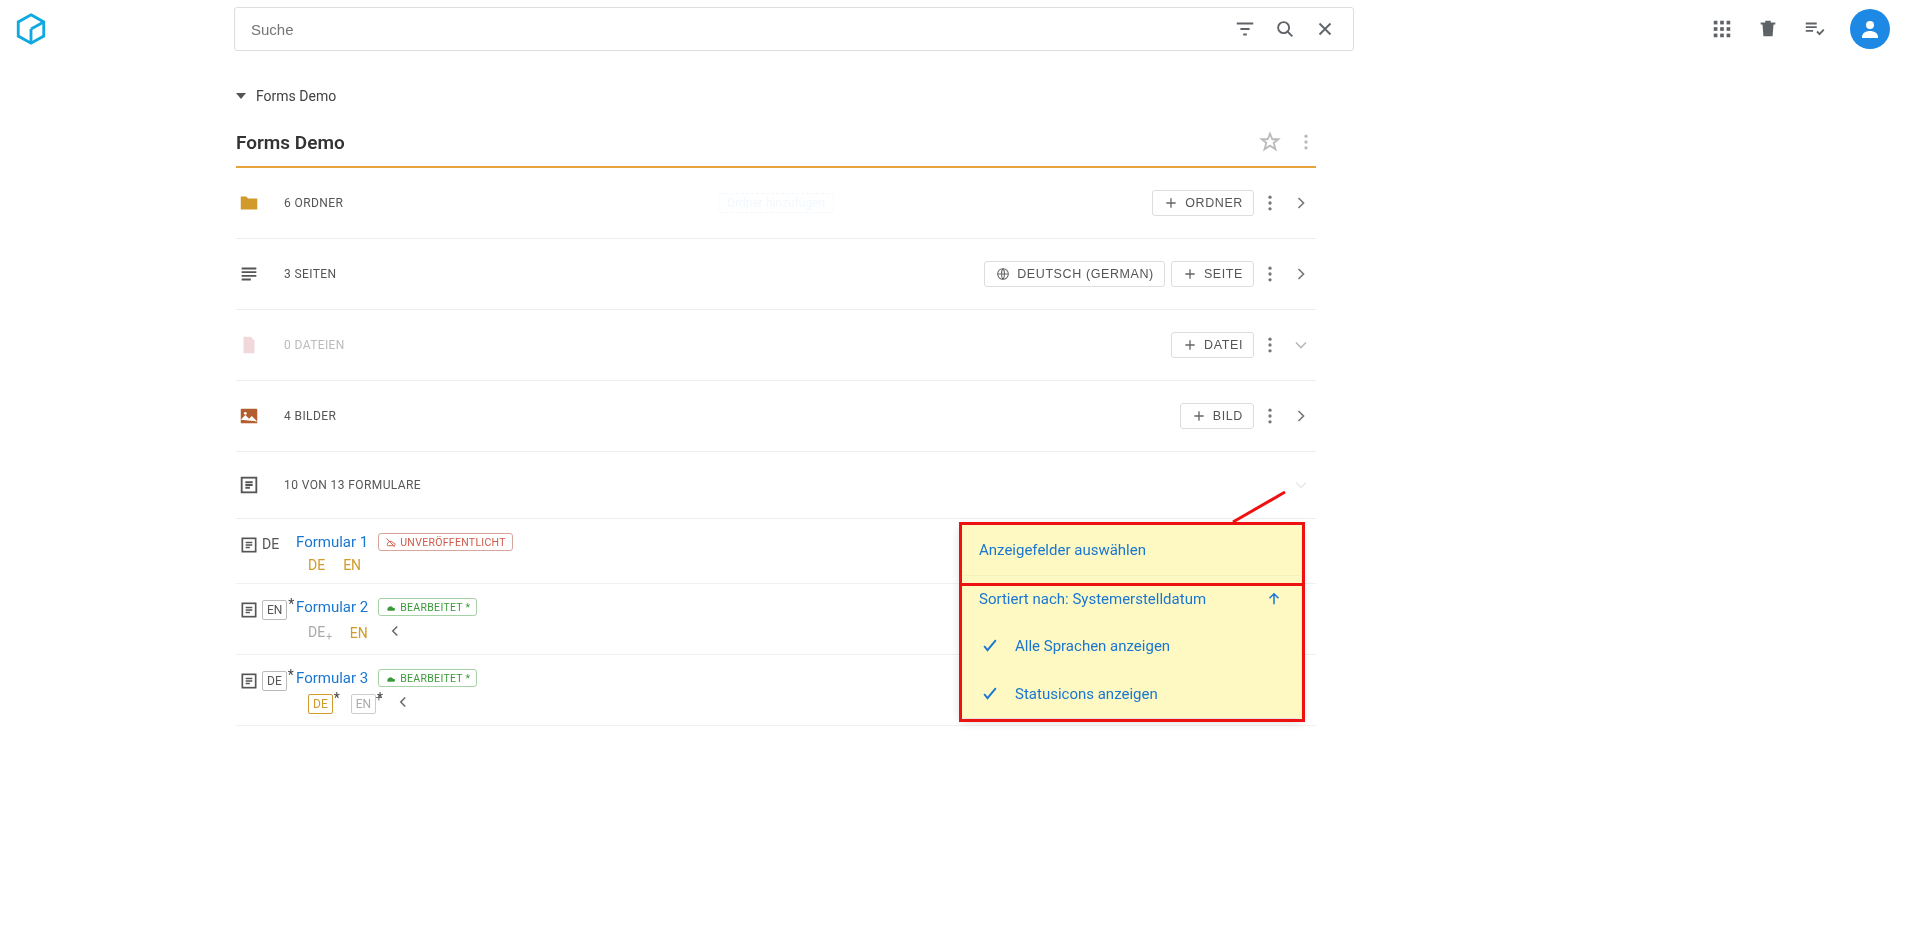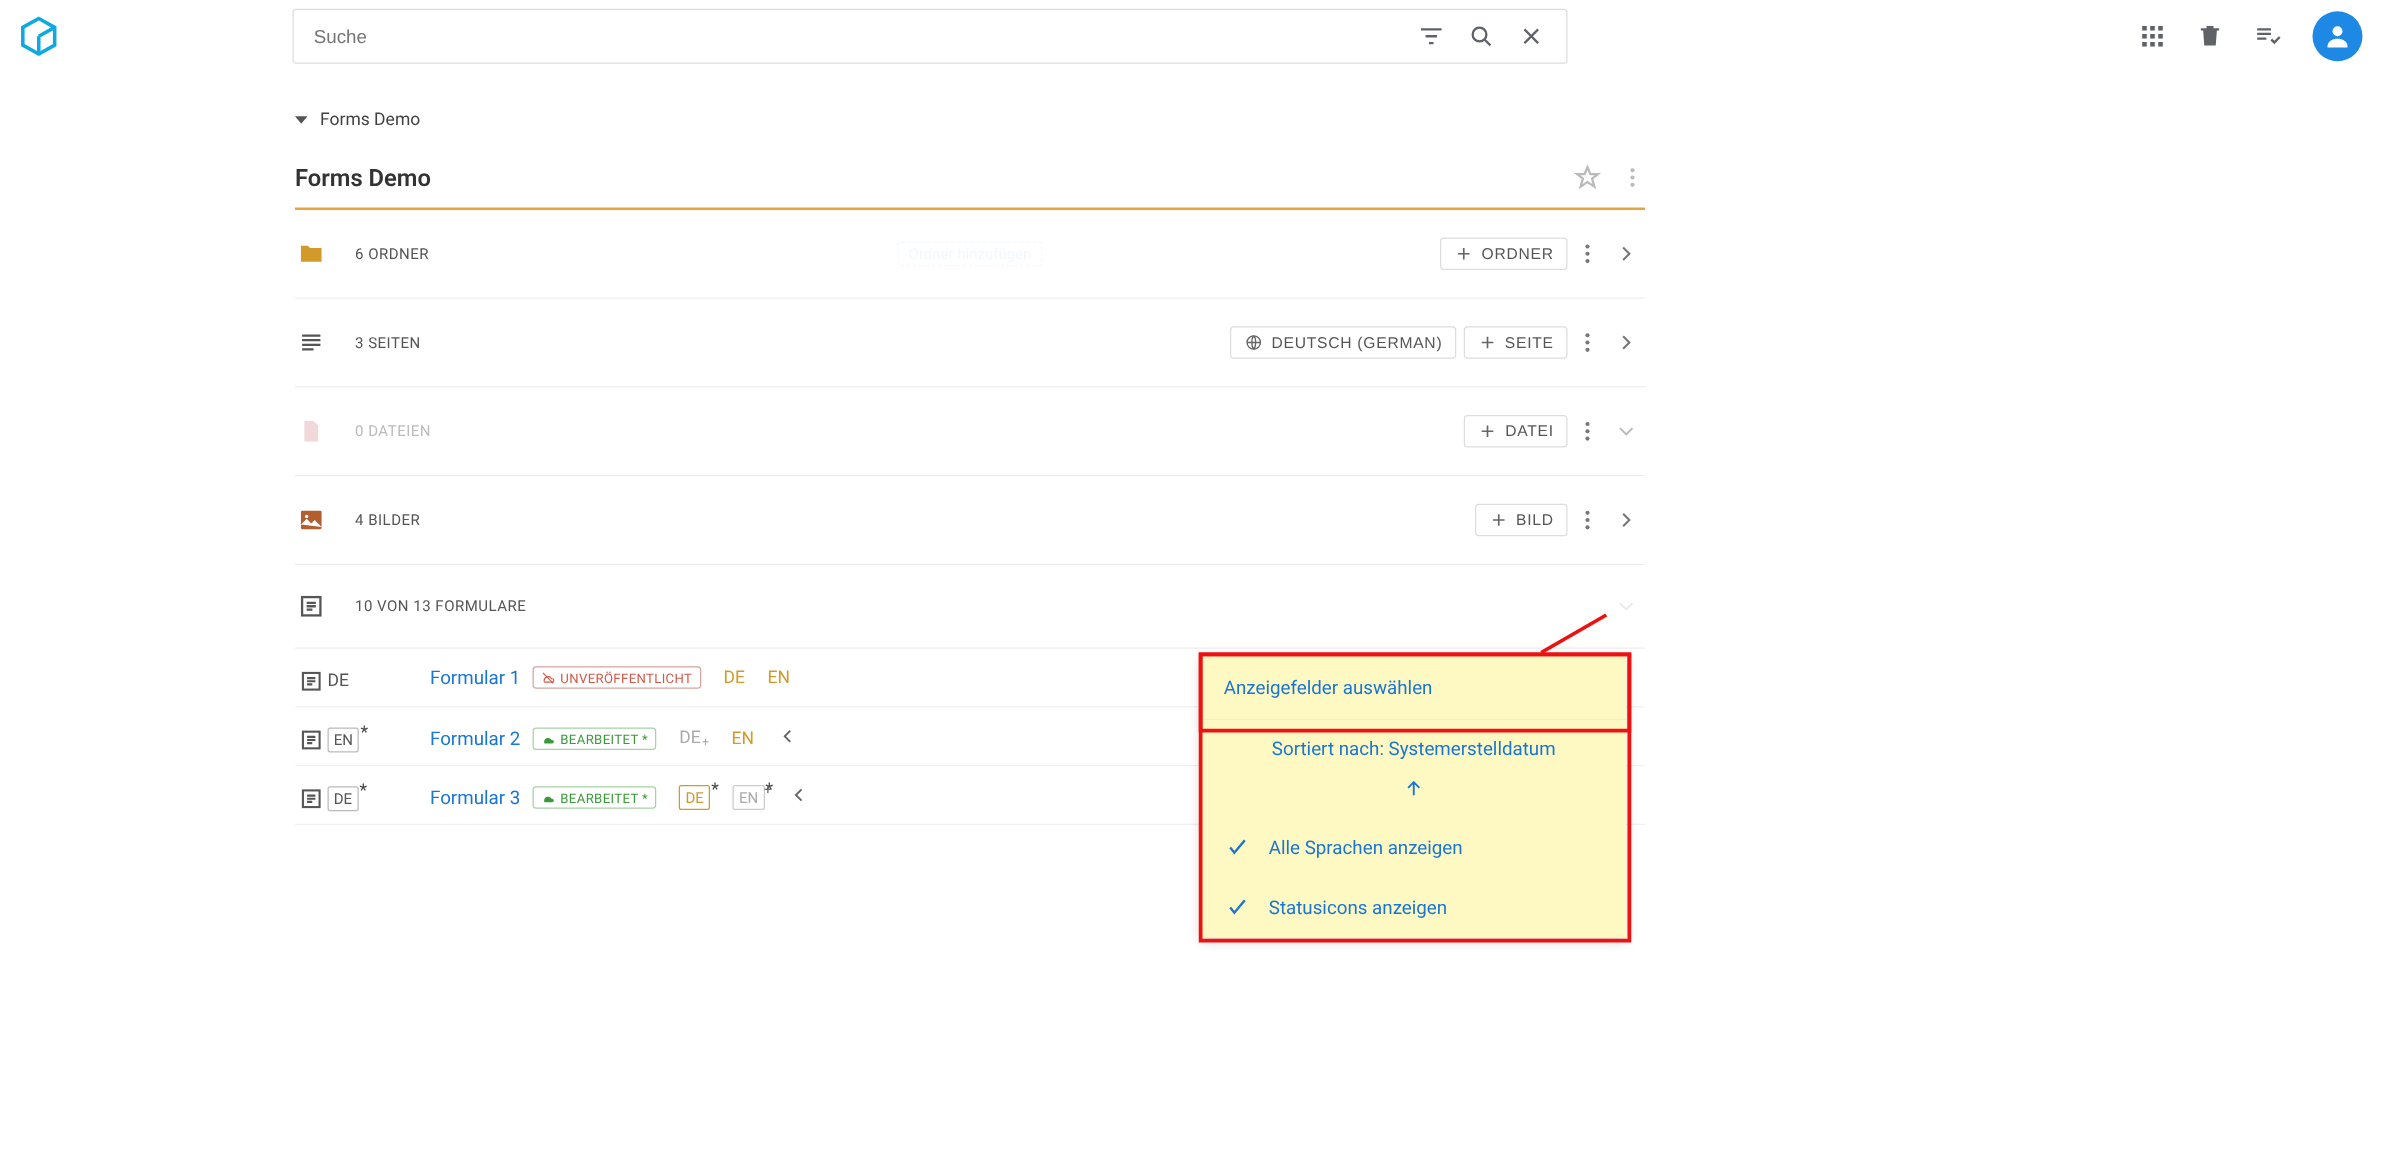--- a/index.html
+++ b/index.html
@@ -2,21 +2,21 @@
 <html><head>
 <meta charset="utf-8">
 <style>
 * { box-sizing: border-box; margin: 0; padding: 0; }
 body { font-family: -apple-system, BlinkMacSystemFont, "Segoe UI", Roboto, Arial, sans-serif; background: #fff; color: #424242; overflow: hidden; }
 
 
 .topbar { display: flex; align-items: center; height: 58px; padding: 6px 18px 6px 14px; gap: 16px; }
 .logo { width: 34px; height: 34px; display:flex; align-items:center; justify-content:center; }
 .logo svg { width: 34px; height: 34px; }
-.search-wrap { flex: 0 0 auto; margin-left: 170px; width: 1020px; display:flex; align-items:center; border:1px solid #ddd; border-radius:3px; height:44px; padding:0 8px; }
+.search-wrap { flex: 0 0 auto; margin-left: 170px; width: 1120px; display:flex; align-items:center; border:1px solid #ddd; border-radius:3px; height:44px; padding:0 8px; }
 .search-input { flex:1; border:none; outline:none; font-size:15px; padding:0 8px; color:#666; background:transparent; }
 .iconbtn { width:40px; height:40px; display:inline-flex; align-items:center; justify-content:center; color:#5f6368; cursor:pointer; border:none; background:none; }
 .iconbtn svg { width:22px; height:22px; }
 .top-right { margin-left:auto; display:flex; align-items:center; gap:6px; }
 .avatar { width:40px; height:40px; border-radius:50%; background:#1e88e5; display:flex; align-items:center; justify-content:center; margin-left:10px; }
 .avatar svg { width:24px; height:24px; fill:#fff; }
 
 
 .scroll { position:absolute; top:58px; left:0; right:0; bottom:0; overflow-y:scroll; }
 .content { width: 1080px; margin-left: 236px; padding-top: 30px; padding-bottom: 60px; position:relative; }
@@ -47,21 +47,21 @@
 
 
 .formrow { display:flex; padding:14px 0 10px 0; border-bottom:1px solid #f1f1f1; align-items:flex-start; }
 .formrow .row-icon { width:26px; display:flex; justify-content:center; padding-top:2px; }
 .formrow .row-icon svg { width:20px; height:20px; }
 .lang-chip { border:1px solid #bbb; border-radius:2px; padding:0 4px; font-size:12px; color:#555; line-height:18px; display:inline-block; position:relative; }
 .lang-chip.asterisk::after { content:"*"; position:absolute; top:-6px; right:-8px; font-size:14px; color:#444; }
 .lang-chip.plus::after { content:"+"; position:absolute; bottom:-6px; right:-7px; font-size:11px; color:#666; }
 .lang-chip.asterisk.plus::before { content:"*"; position:absolute; top:-6px; right:-8px; font-size:14px; color:#444; }
 .chip-col { min-width:34px; padding-top:1px; }
-.form-body { display:flex; gap:6px;margin-left:48px; }
+.form-body { display:flex; flex-direction:column; gap:6px; }
 .form-top { display:flex; align-items:center; gap:10px; }
 .form-link { color:#1976d2; font-size:15px; cursor:pointer; }
 .status-badge { display:inline-flex; align-items:center; gap:4px; border:1px solid; border-radius:3px; padding:0 6px; font-size:10.5px; letter-spacing:0.3px; height:18px; }
 .status-unpub { color:#d05a4a; border-color:#d6a59c; }
 .status-edit { color:#3a9a3a; border-color:#a6d2a6; }
 .status-badge svg { width:11px; height:11px; }
 .lang-line { display:flex; align-items:center; gap:18px; padding-left:12px; }
 .lang-txt { font-size:14px; }
 .de-active { color:#d19a2a; }
 .en-active { color:#d19a2a; }
@@ -70,21 +70,21 @@
 .back-arrow svg { width:18px; height:18px; }
 
 
 .popup-wrap { position:absolute; top:466px; left:725px; width:340px; }
 .popup { background:#fef9c3; box-shadow:0 3px 10px rgba(0,0,0,0.18); }
 .popup-head { padding:16px 18px; border-bottom:1px solid rgba(0,0,0,0.03); }
 .popup-head span { color:#1976d2; font-size:15px; }
 .popup-item { display:flex; align-items:center; gap:14px; padding:14px 18px; color:#1976d2; font-size:15px; cursor:pointer; }
 .popup-item .pi-icon { width:22px; display:flex; justify-content:center; }
 .popup-item svg { width:20px; height:20px; }
-.sort-row { display:flex; align-items:center; justify-content:space-between;flex-direction:column; }
+.sort-row { display:flex; align-items:center; justify-content:space-between; }
 .sort-row svg { width:18px; height:18px; }
 .popup-redbox { position:absolute; top:-2px; left:-2px; right:-4px; bottom:-4px; border:3px solid #e11; pointer-events:none; }
 .popup-red-top { position:absolute; top:-2px; left:-2px; right:-4px; height:64px; border:3px solid #e11; pointer-events:none; }
 .red-line { position:absolute; top:-34px; right:14px; width:56px; height:34px; pointer-events:none; }
 
 
 .scroll::-webkit-scrollbar { width:14px; }
 .scroll::-webkit-scrollbar-thumb { background:#c7c7c7; }
 .scroll::-webkit-scrollbar-track { background:#f3f3f3; }
 </style>

